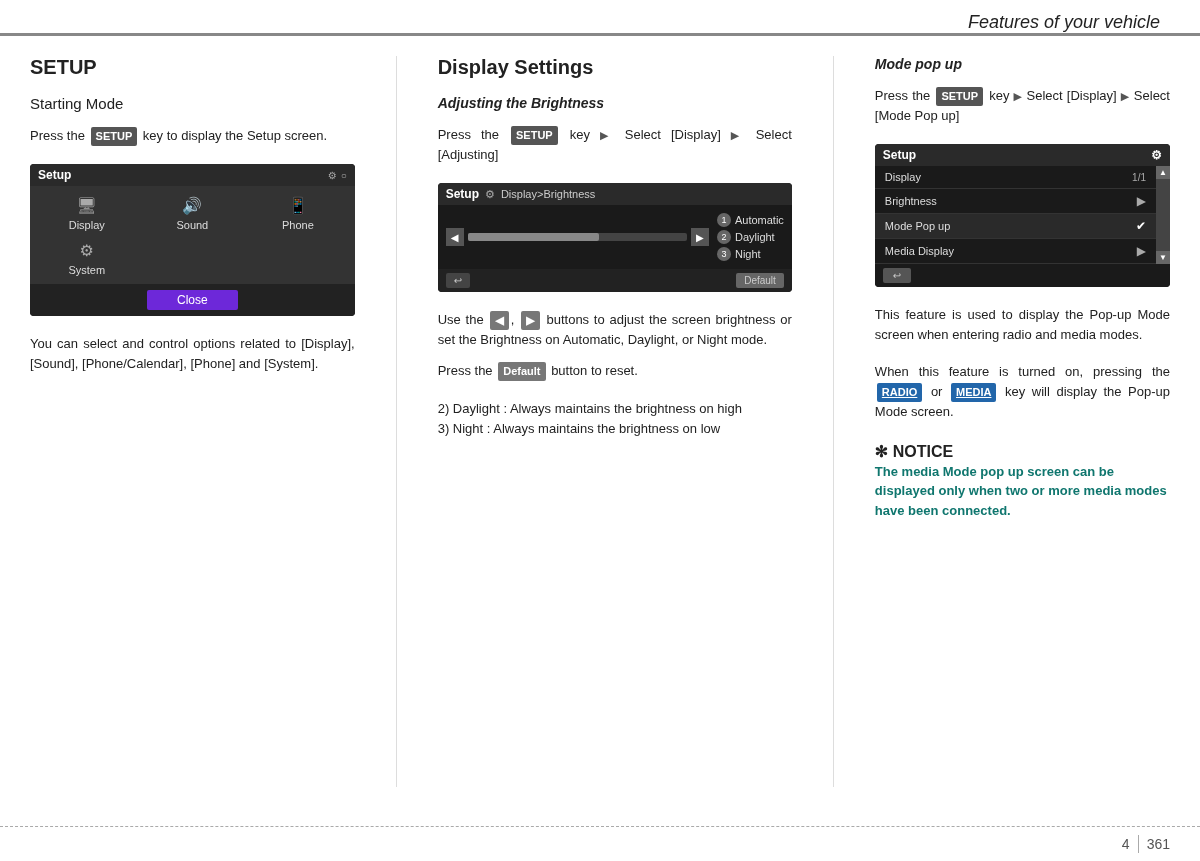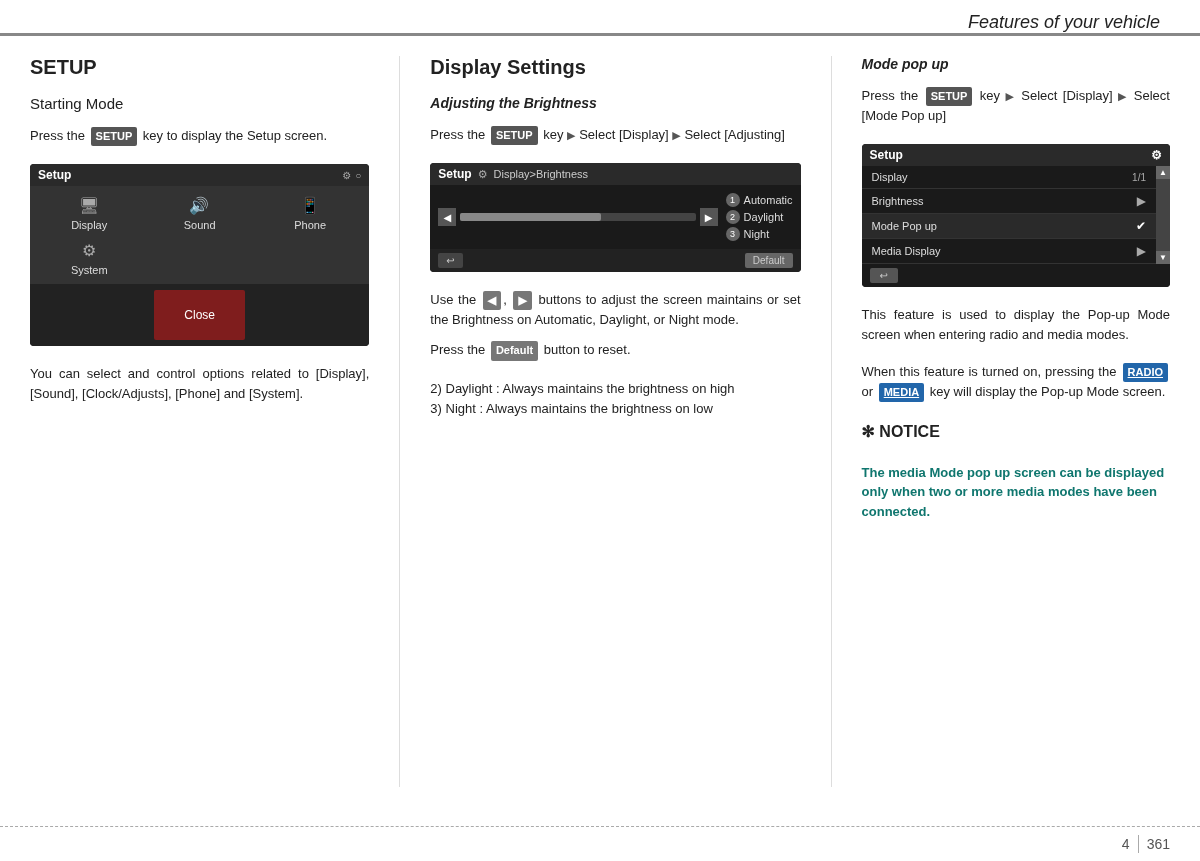--- a/index.html
+++ b/index.html
@@ -26,21 +26,21 @@
       font-style: italic;
       font-size: 18px;
       color: #222;
     }
 
     
     .content {
       display: flex;
       flex-direction: row;
       padding: 20px 30px 10px 30px;
-      gap: 25px;
+      gap: 36px;
       height: calc(861px - 60px - 40px);
     }
 
     
     .col {
       flex: 1;
       display: flex;
       flex-direction: column;
       gap: 10px;
     }
@@ -119,24 +119,24 @@
       color: #aaa;
     }
 
     .close-bar {
       display: flex;
       justify-content: center;
       padding: 6px;
       background: #222;
     }
     .close-btn {
-      background: #7f1d1d;
+      background: #6d28d9;
       color: #fff;
       border: none;
-      padding: 18px 30px;
+      padding: 3px 30px;
       font-size: 12px;
       border-radius: 2px;
       cursor: pointer;
       text-align: center;
     }
 
     
     .brightness-screen {
       background: #1a1a1a;
       border-radius: 4px;
@@ -294,21 +294,21 @@
     }
     .scroll-track { flex: 1; background: #444; }
 
     
     .notice-box {
       margin-top: 10px;
     }
     .notice-title {
       font-size: 16px;
       font-weight: bold;
-      margin-bottom: 22px;
+      margin-bottom: 1px;
     }
     .notice-text {
       font-size: 13px;
       font-weight: bold;
       line-height: 1.5;
       color: #0f766e;
     }
 
     
     .footer {
@@ -400,21 +400,21 @@
         <div class="menu-item">
           <div class="menu-icon">⚙</div>
           <span>System</span>
         </div>
       </div>
       <div class="close-bar">
         <button class="close-btn">Close</button>
       </div>
     </div>
 
-    <div class="body-text">You can select and control options related to [Display], [Sound], [Clock/Adjusts], [Phone] and [System].</div>
+    <div class="body-text">You can select and control options related to [Display], [Sound], [Phone/Calendar], [Phone] and [System].</div>
   </div>
 
   <div class="col-divider"></div>
 
   <div class="col col-mid">
     <div class="section-title">Display Settings</div>
 
     <div class="italic-bold">Adjusting the Brightness</div>
 
     <div class="body-text">
@@ -459,21 +459,21 @@
       <div class="brightness-footer">
         <button class="footer-btn">↩</button>
         <button class="footer-btn footer-default">Default</button>
       </div>
     </div>
 
     <div class="body-text">
       <span>Use the</span>
       <span class="inline-badge inline-badge-gray">◀</span>,
       <span class="inline-badge inline-badge-gray">▶</span>
-      <span>buttons to adjust the screen maintains or set the Brightness on Automatic, Daylight, or Night mode.</span>
+      <span>buttons to adjust the screen brightness or set the Brightness on Automatic, Daylight, or Night mode.</span>
     </div>
     <div class="body-text">
       <span>Press the</span>
       <span class="inline-badge inline-badge-gray">Default</span>
       <span>button to reset.</span>
     </div>
 
     <div style="margin-top:8px;">
       <div class="body-text" style="padding-left:20px;"></div>
       <div class="body-text">2) Daylight : Always maintains the brightness on high</div>

